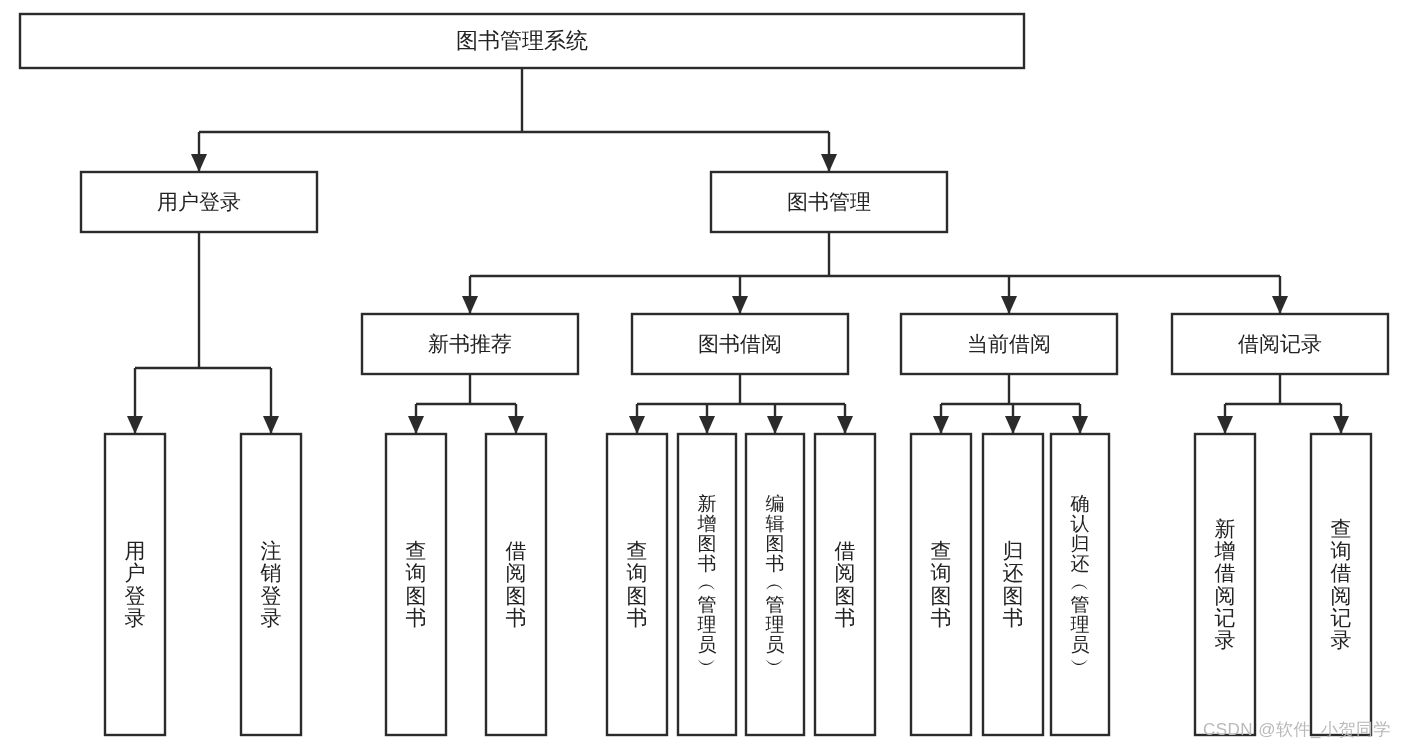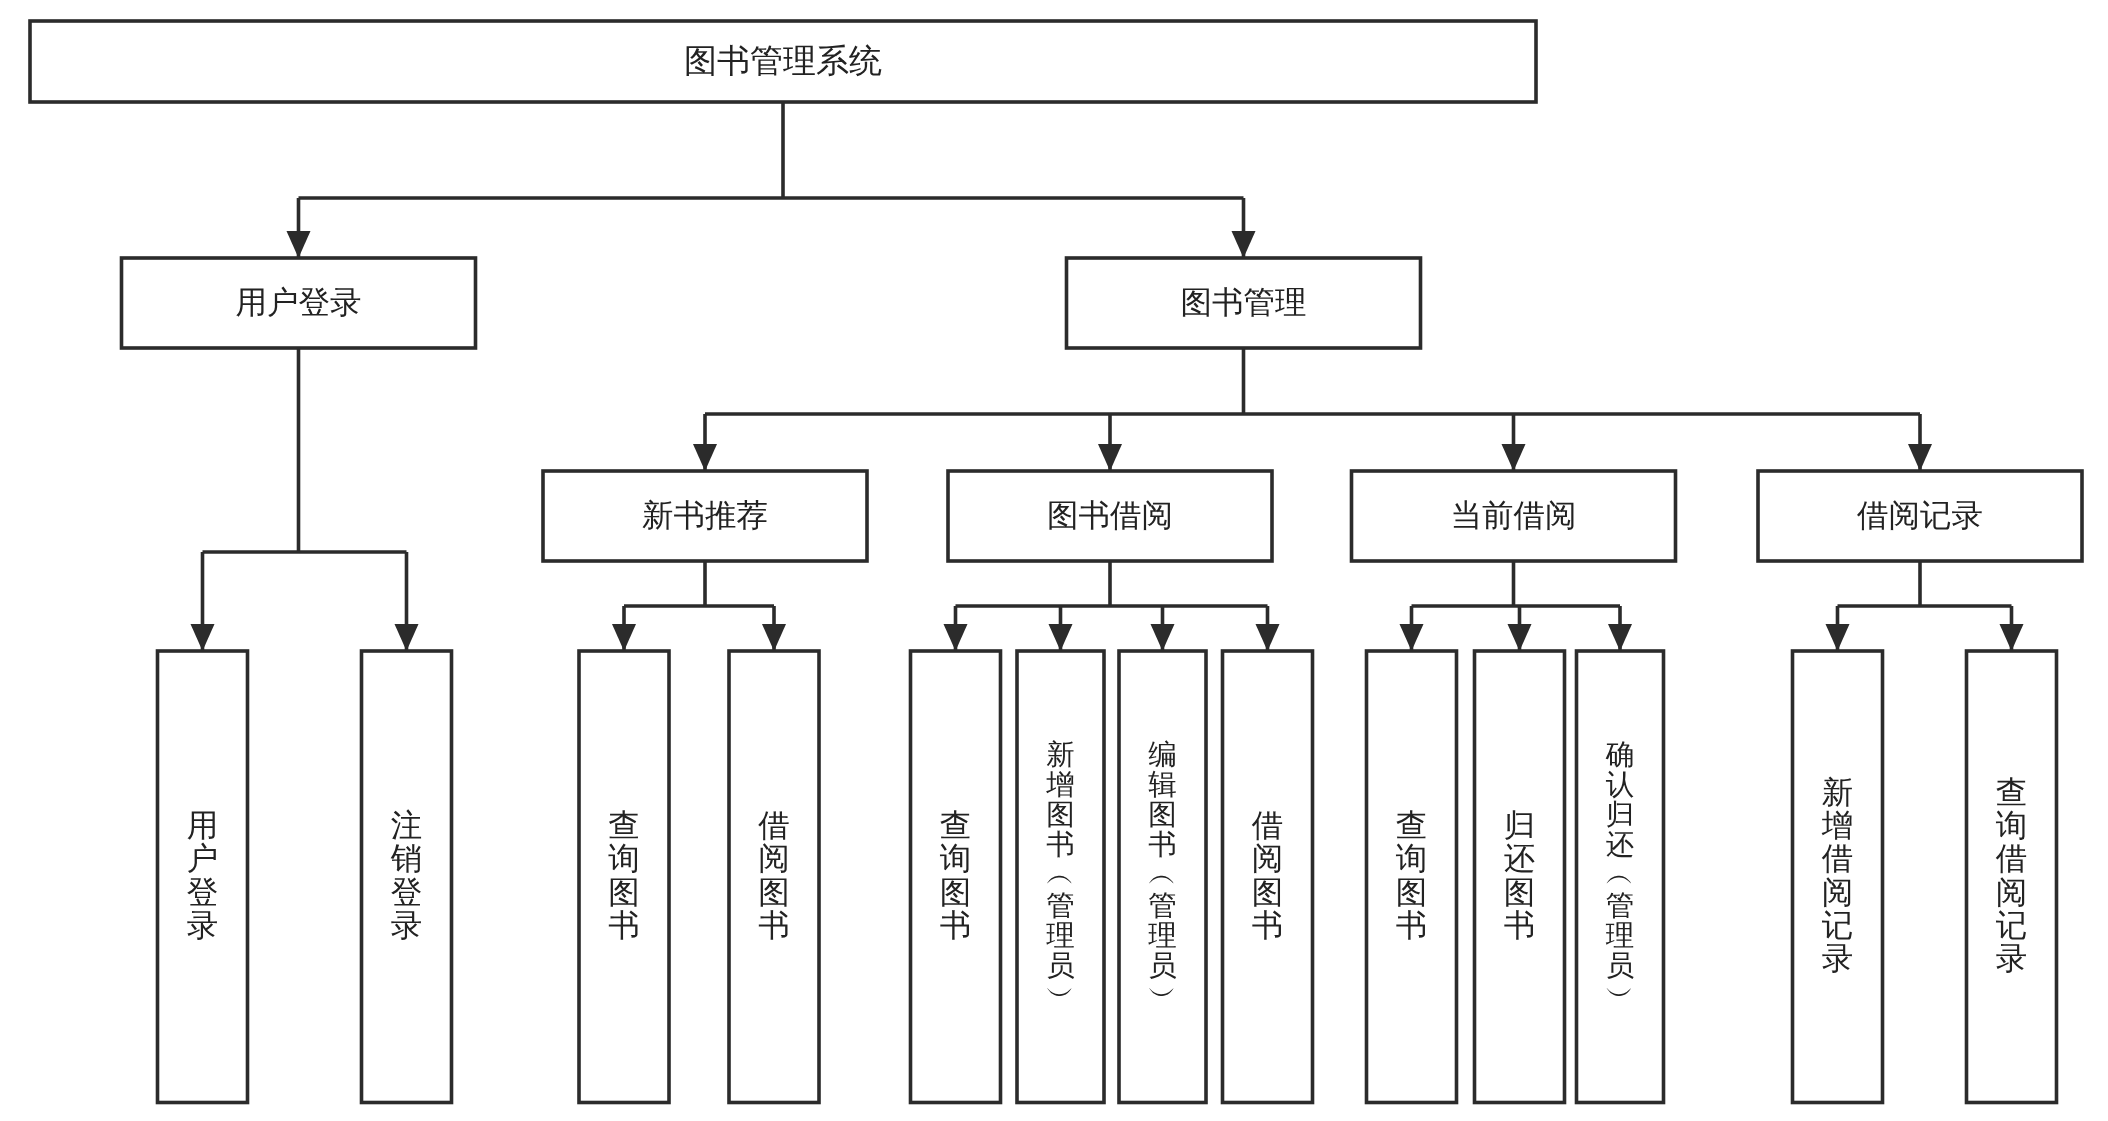--- a/index.html
+++ b/index.html
@@ -274,13 +274,14 @@
       <div class="vlabel" style="left: 1311px; top: 434px; width: 60px; height: 301px; font-size: 21px;">
         <span>查</span>
         <span>询</span>
         <span>借</span>
         <span>阅</span>
         <span>记</span>
         <span>录</span>
       </div>
     </div>
 
+  <div class="watermark">CSDN @软件_小贺同学</div>
 </div>
 
 </body></html>

